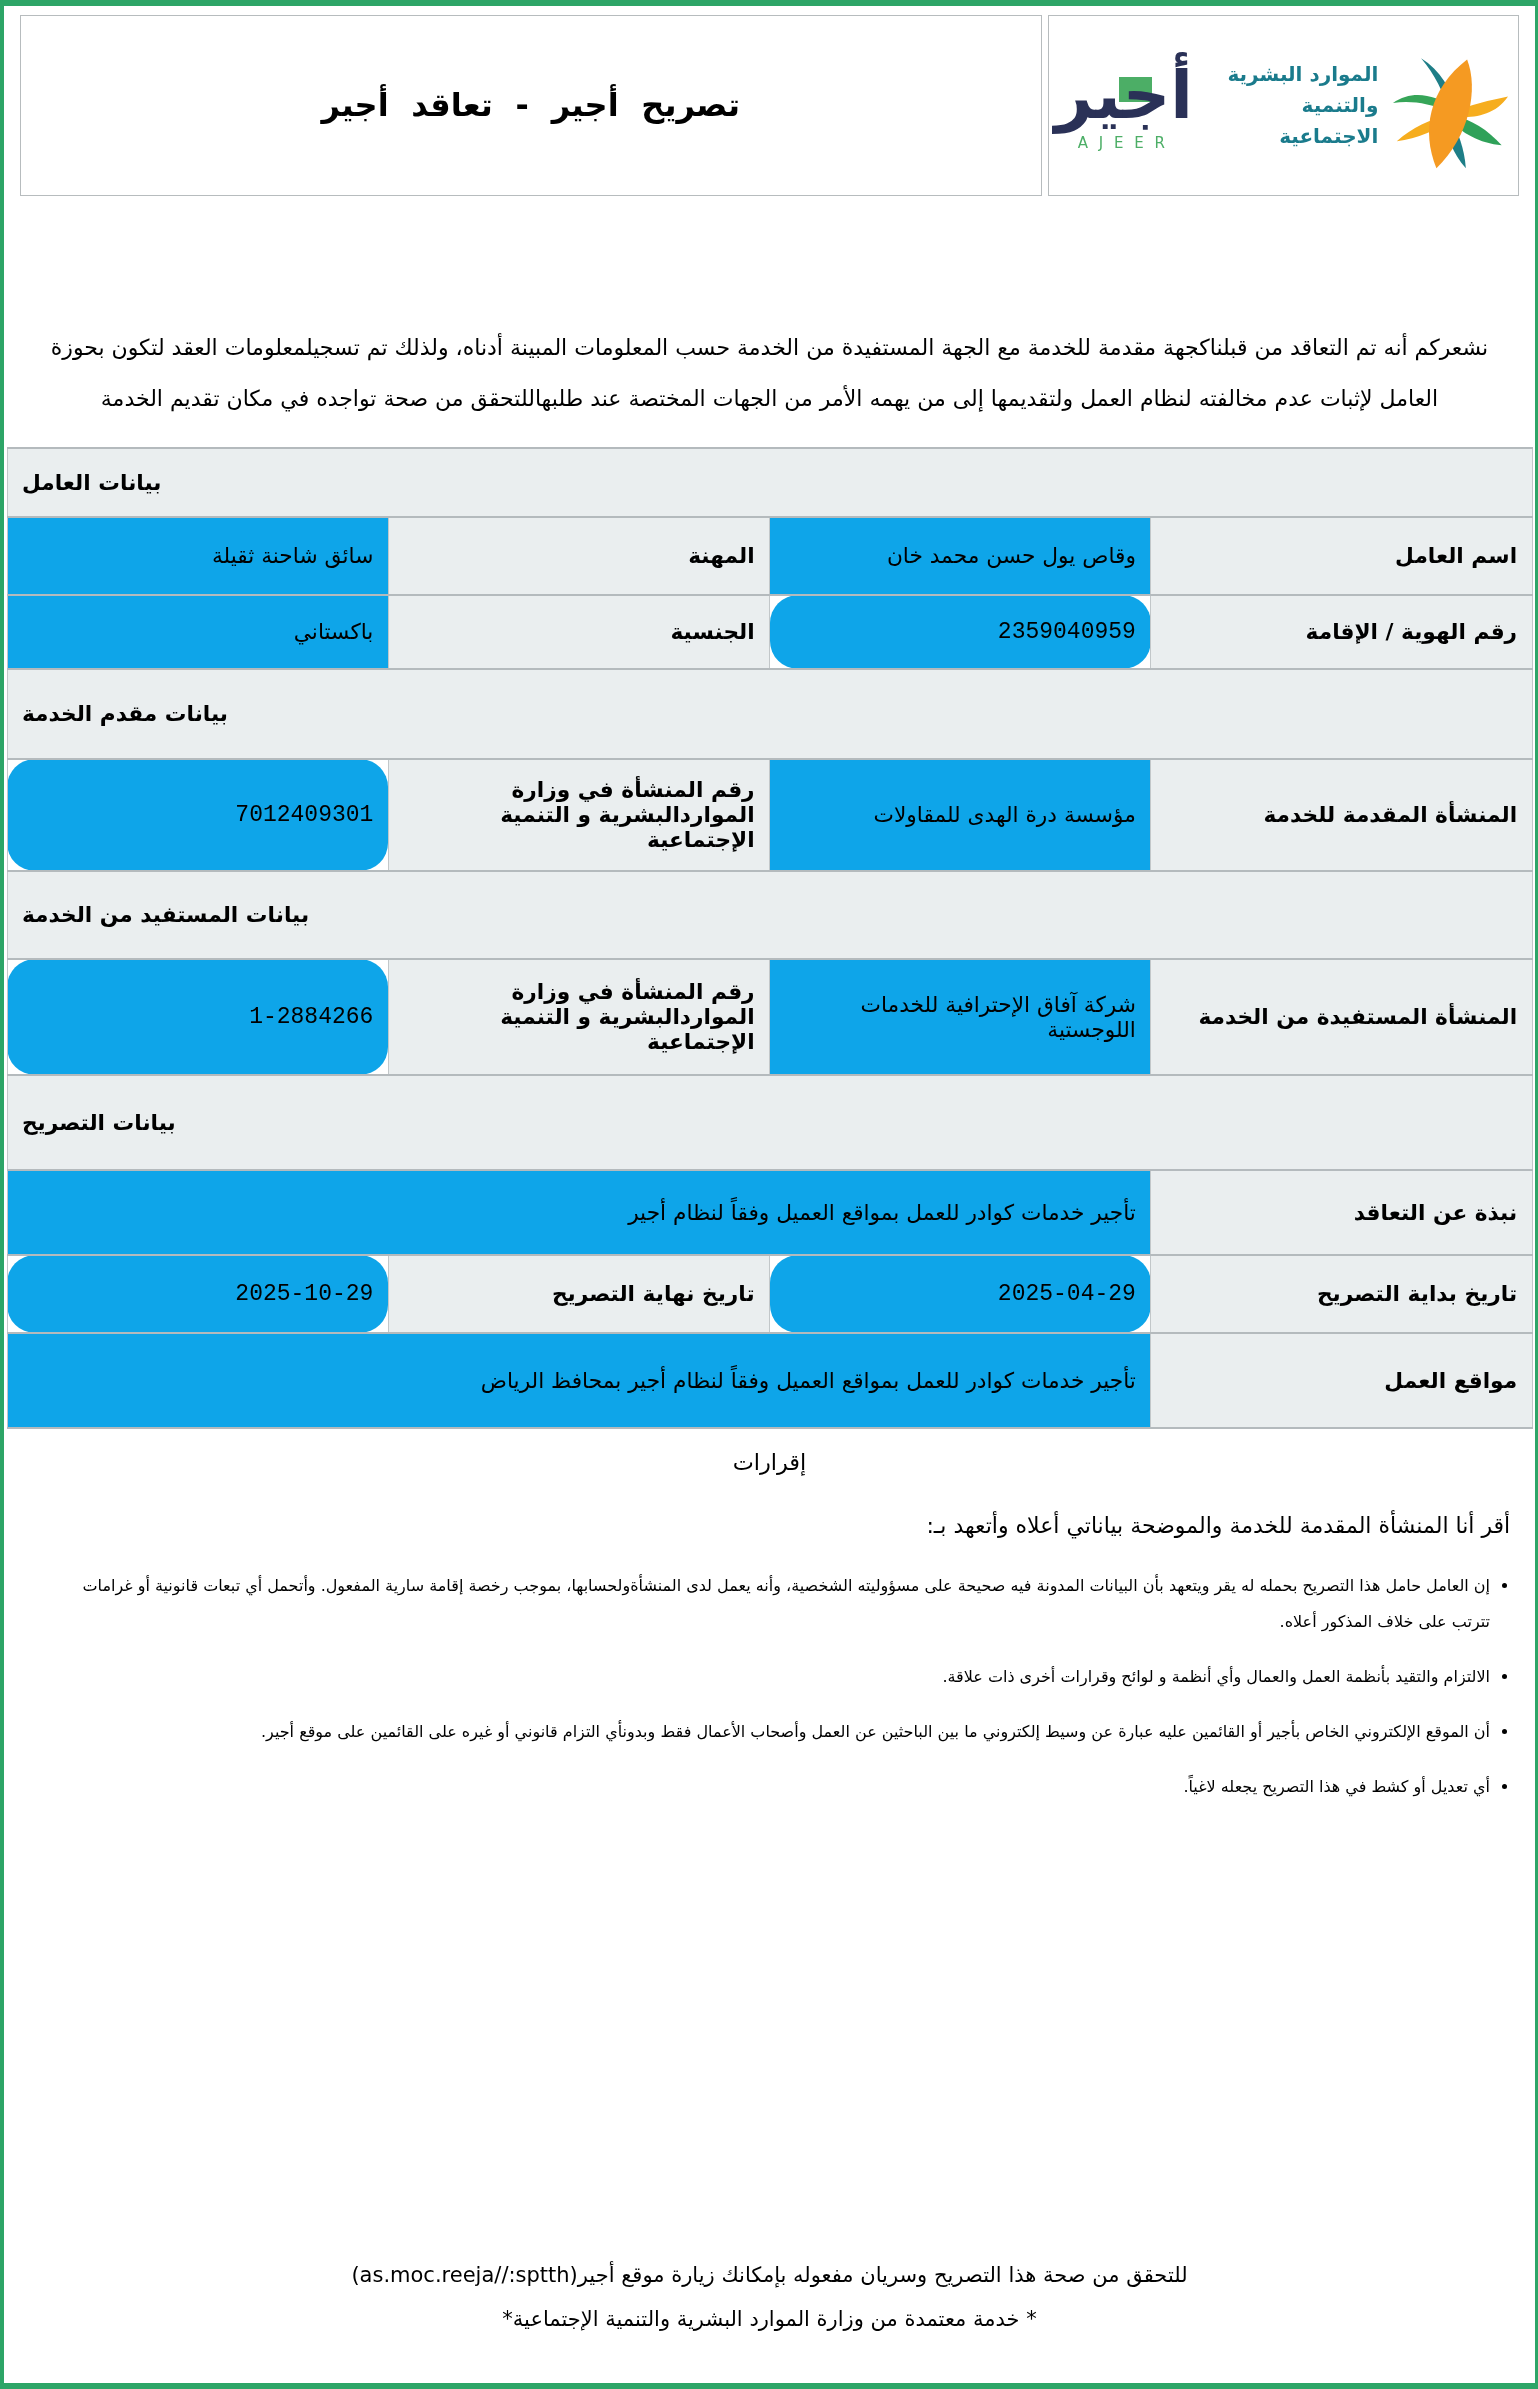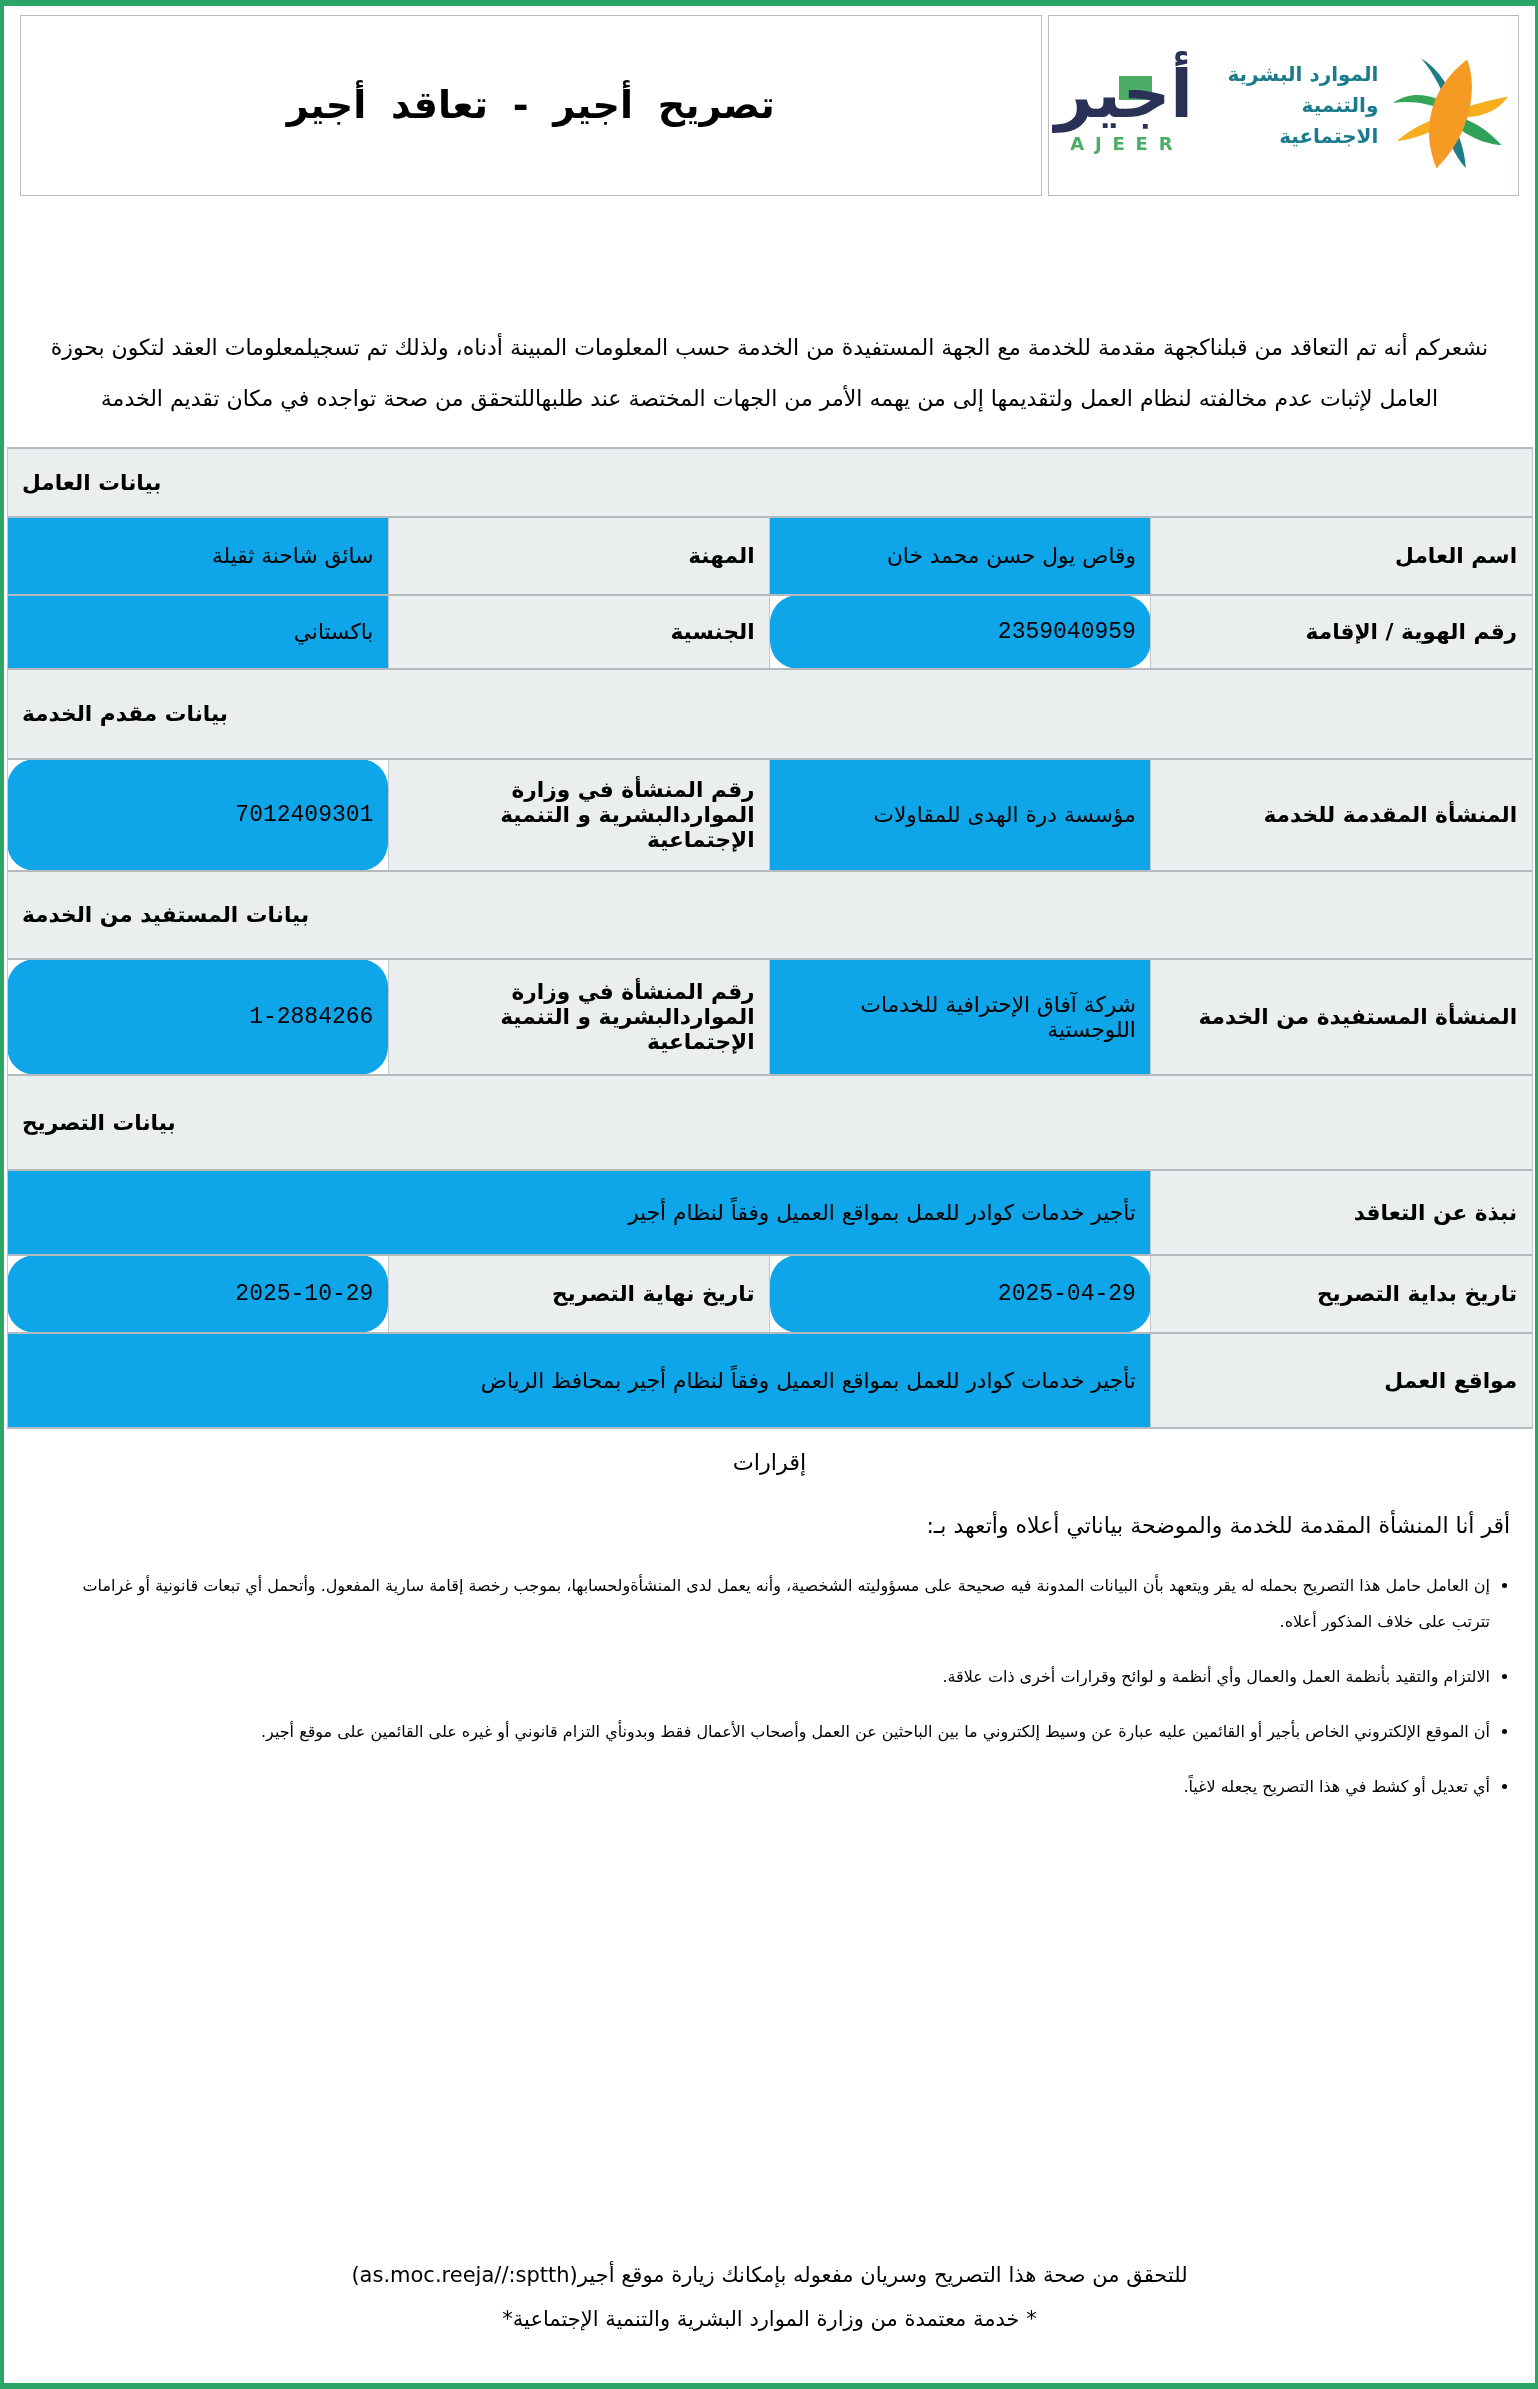--- a/index.html
+++ b/index.html
@@ -21,41 +21,41 @@
   
   .header { display: flex; gap: 6.5px; margin: 8.7px 16px 0 16px; height: 181px; }
   .hbox { border: 1.4px solid #b7bcbe; background: #ffffff; box-sizing: border-box; }
   .hbox-left { width: 222px; position: relative; }
   .permit-no {
     position: absolute; left: 17.3px; bottom: 13px;
     font-family: "Liberation Serif", serif; font-size: 22.4px; letter-spacing: 0.7px;
   }
   .hbox-mid { flex: 1; display: flex; align-items: center; justify-content: center; }
   .doc-title {
-    direction: rtl; font-size: 38px; font-weight: bold; word-spacing: 11.6px;
+    direction: rtl; font-size: 32px; font-weight: bold; word-spacing: 11.6px;
     font-family: "DejaVu Sans", sans-serif;
   }
   .hbox-right {
     width: 471px; display: flex; align-items: center; justify-content: center;
     gap: 21.7px; padding: 0 5.8px;
   }
 
   
   .ajeer { position: relative; width: 150px; text-align: center; }
   .ajeer-accent {
     position: absolute; top: 19px; left: 64px; width: 33px; height: 24.6px;
     background: #4CAE66;
   }
   .ajeer-ar {
     position: relative; font-size: 66px; line-height: 1.15; font-weight: bold;
     color: #2A3157;
     text-align: right;
   }
   .ajeer-en {
-    color: #4CAE66; font-size: 18px; font-weight: bold;
+    color: #4CAE66; font-size: 15px; font-weight: normal;
     letter-spacing: 10.8px; text-indent: 5.8px; margin-top: 0px;
   }
 
   
   .ministry { display: flex; align-items: center; gap: 6px; }
   .ministry-text {
     direction: rtl; text-align: right; color: #1A7B8C;
     font-size: 20px; font-weight: bold; line-height: 1.55;
   }
   .ministry-emblem { width: 143px; height: 143px; }

